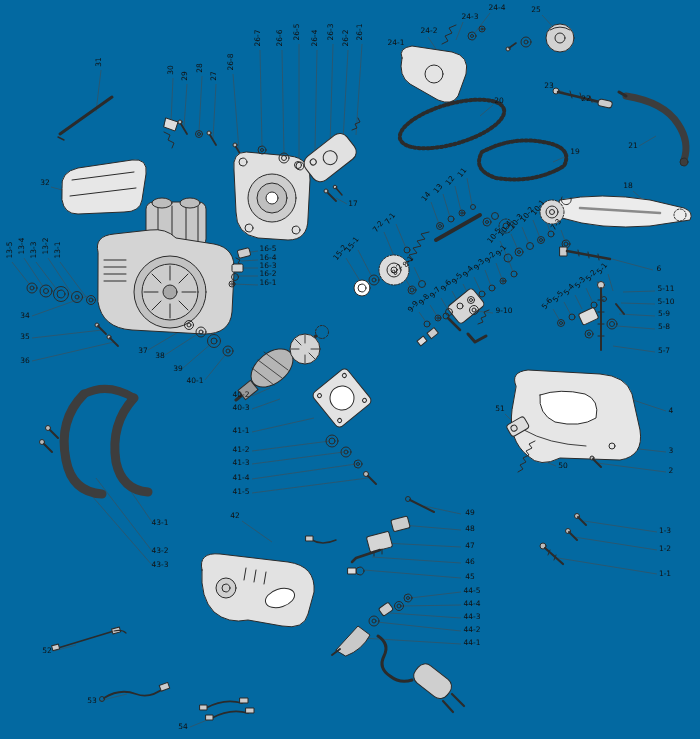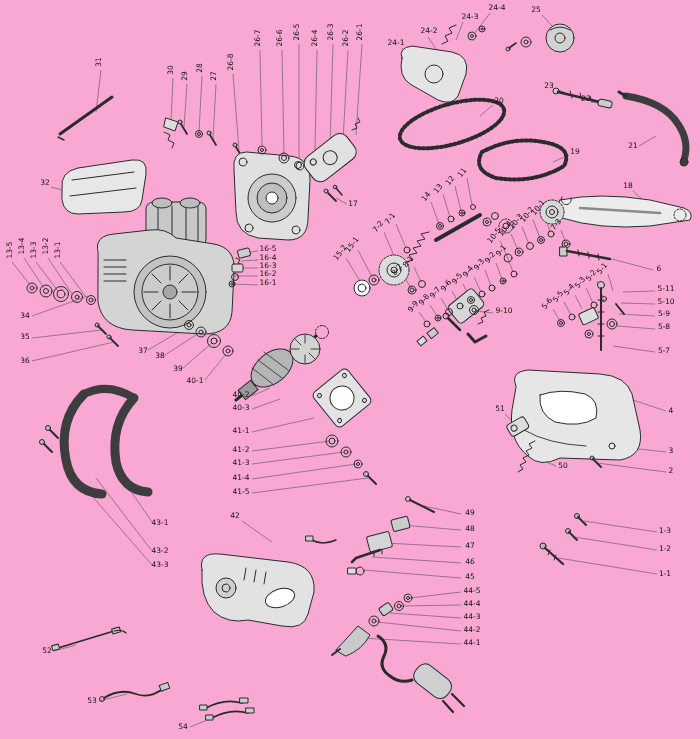--- a/index.html
+++ b/index.html
@@ -1,16 +1,16 @@
 <!DOCTYPE html>
 <html><head>
 <meta charset="utf-8">
 <style>
   html,body{margin:0;padding:0;background:#ffffff;}
-  .stage{position:relative;width:700px;height:739px;background:#f9a8d4;overflow:hidden;
+  .stage{position:relative;width:700px;height:739px;background:#0369a1;overflow:hidden;
          font-family:"DejaVu Sans",sans-serif;}
   svg{display:block;}
   svg text{font-family:"DejaVu Sans",sans-serif;font-size:7.5px;fill:#111;}
   .leader{stroke:#4a4a4a;stroke-width:0.55;}
 </style>
 </head>
 <body>
 
 <div class="stage">
 <svg viewBox="0 0 700 739" width="700" height="739">

